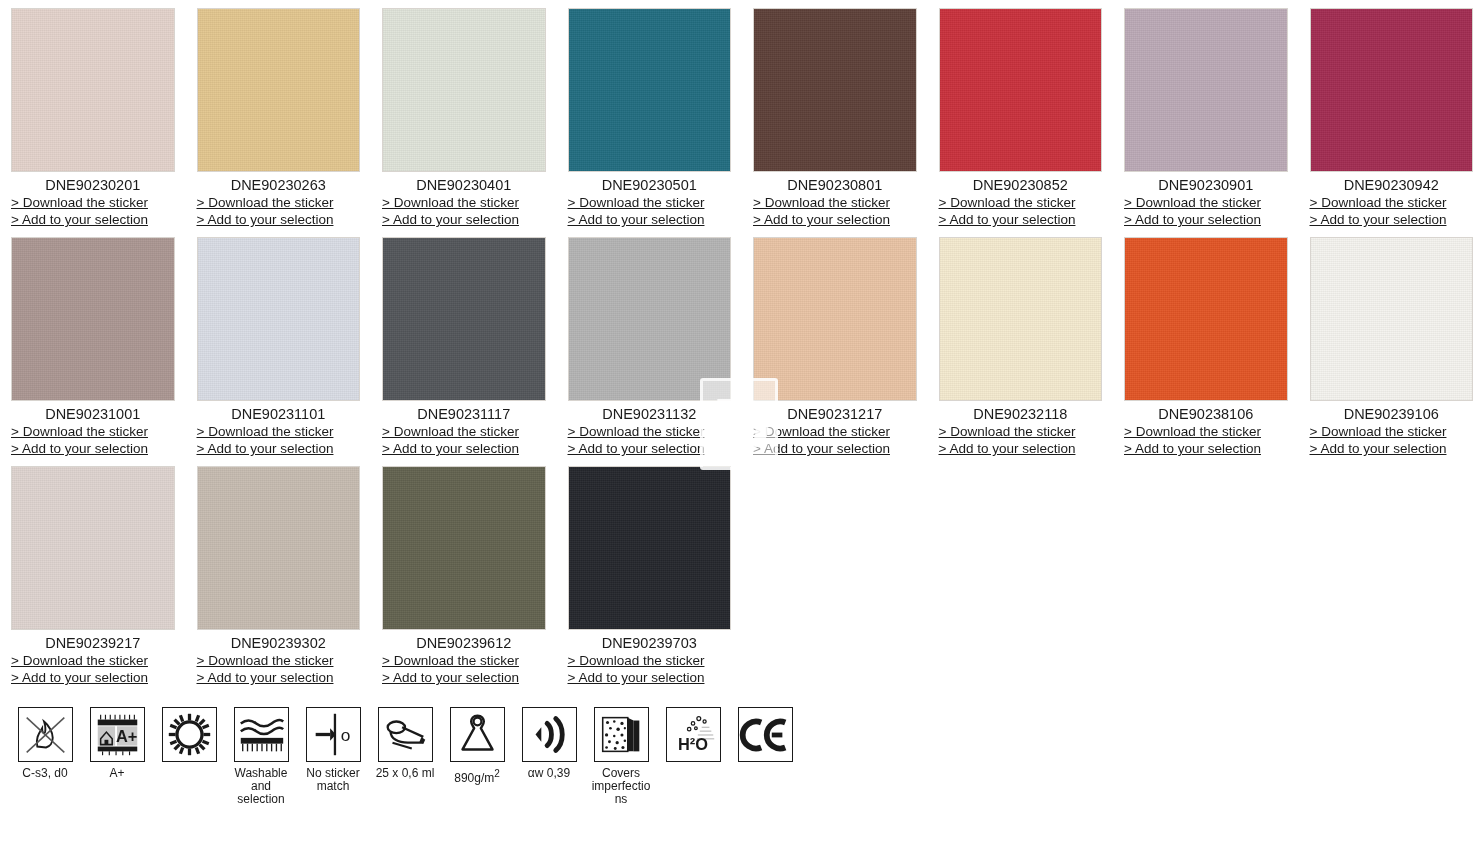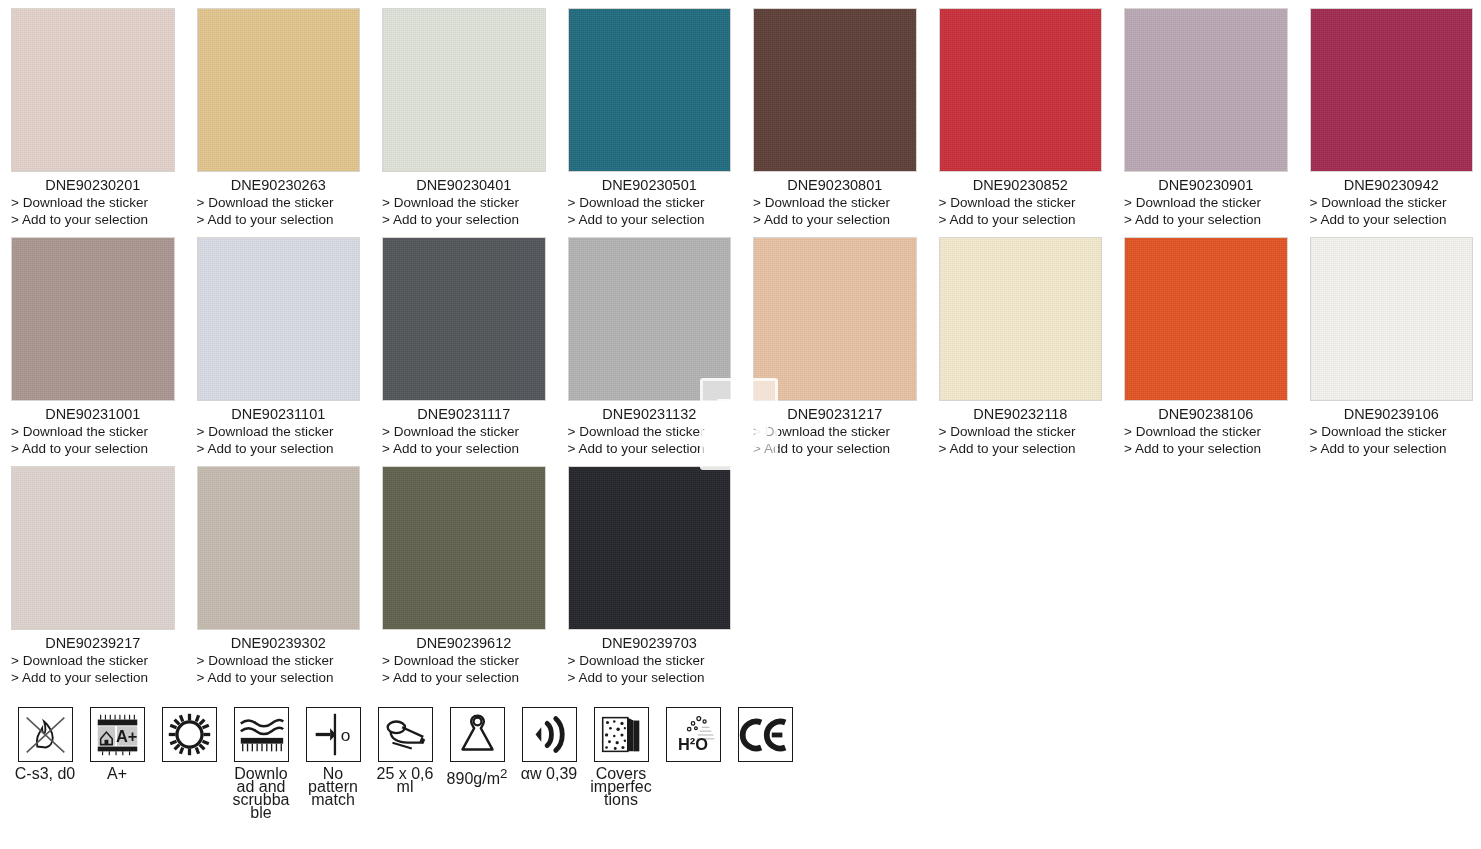--- a/index.html
+++ b/index.html
@@ -95,20 +95,21 @@
     color: #1b1b1b;
     margin-top: 5px;
     line-height: 17px;
     white-space: nowrap;
   }
   .link {
     display: block;
     font-size: 13.5px;
     line-height: 17px;
     color: #1b1b1b;
+    text-decoration: underline;
     white-space: nowrap;
     cursor: pointer;
   }
 
   
   .icons {
     position: relative;
     z-index: 6;
     display: flex;
     align-items: flex-start;
@@ -123,21 +124,21 @@
   .icon-box {
     width: 55px; height: 55px;
     margin: 0 auto;
     border: 1.6px solid #1a1a1a;
     background: transparent;
     position: relative;
   }
   .icon-box svg { display: block; width: 100%; height: 100%; }
   .icon-label {
     margin-top: 5px;
-    font-size: 16px;
+    font-size: 12px;
     line-height: 13px;
     color: #1b1b1b;
     word-wrap: break-word;
   }
   .no-label .icon-label { visibility: hidden; }
 </style>
 </head>
 <body>
 
 <div id="page">
@@ -364,33 +365,33 @@
             <line x1="18" y1="37" x2="18" y2="45"></line>
               <line x1="23" y1="37" x2="23" y2="45"></line>
             <line x1="28" y1="37" x2="28" y2="45"></line>
               <line x1="33" y1="37" x2="33" y2="45"></line>
             <line x1="38" y1="37" x2="38" y2="45"></line>
               <line x1="43" y1="37" x2="43" y2="45"></line>
             <line x1="48" y1="37" x2="48" y2="45"></line>
           </g>
         </svg>
       </div>
-      <div class="icon-label">Download and scrubbable</div>
+      <div class="icon-label">Washable and selection</div>
     </div>
 
     <div class="icon-item">
       <div class="icon-box">
         <svg viewBox="0 0 55 55">
           <line x1="29" y1="6" x2="29" y2="49" stroke="#1a1a1a" stroke-width="2.4"></line>
           <line x1="9" y1="27.5" x2="24" y2="27.5" stroke="#1a1a1a" stroke-width="3.4"></line>
           <path d="M24 21 L30 27.5 L24 34 Z" fill="#1a1a1a"></path>
           <text x="40" y="34" font-family="Liberation Sans, sans-serif" font-size="18" fill="#1a1a1a" text-anchor="middle">o</text>
         </svg>
       </div>
-      <div class="icon-label">No pattern match</div>
+      <div class="icon-label">No sticker match</div>
     </div>
 
 
     <div class="icon-item">
       <div class="icon-box">
         <svg viewBox="0 0 55 55">
           <ellipse cx="18" cy="20" rx="9" ry="6" fill="none" stroke="#1a1a1a" stroke-width="2.4"></ellipse>
           <path d="M12 24 C12 32 20 36 30 36 L46 36" fill="none" stroke="#1a1a1a" stroke-width="2.4"></path>
           <path d="M24 20 L46 30" fill="none" stroke="#1a1a1a" stroke-width="2.4"></path>
           <path d="M44 30 L48 33 L46 37 L42 35 Z" fill="#1a1a1a"></path>

